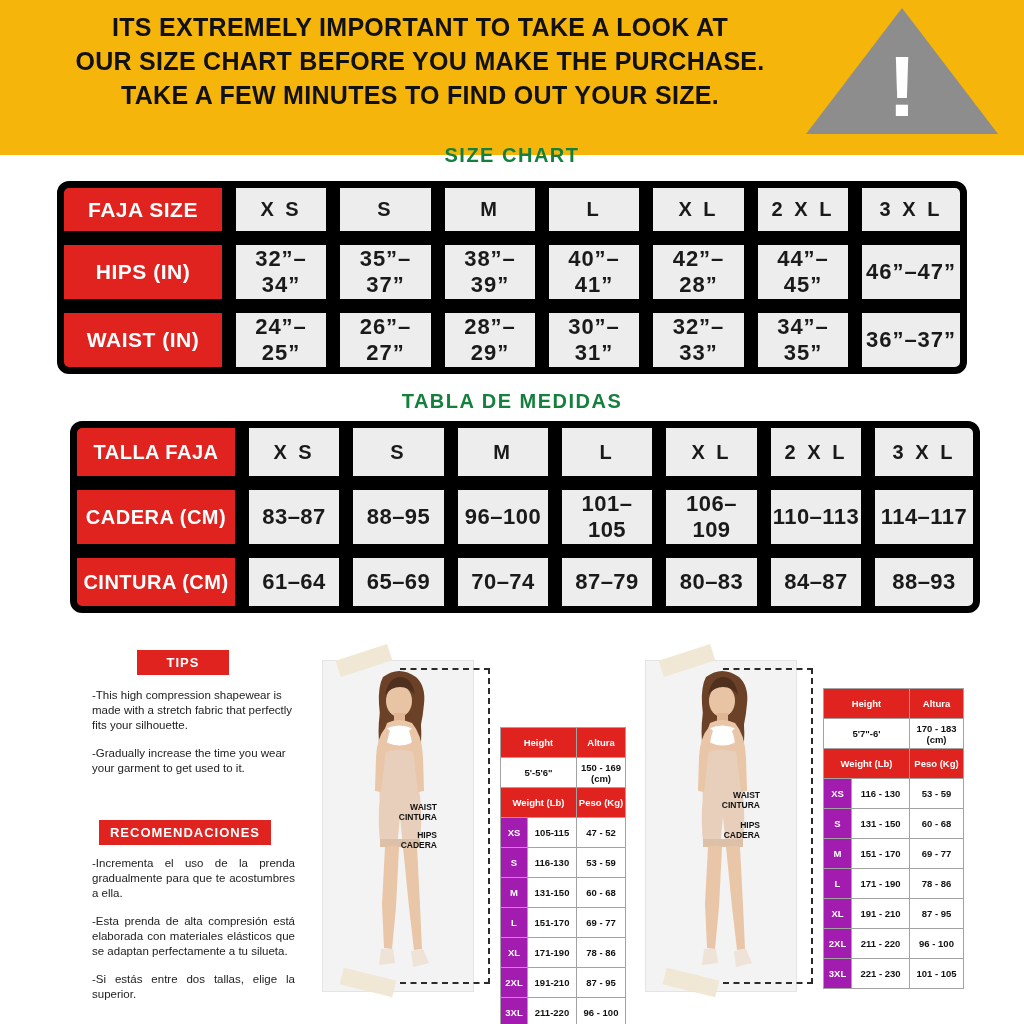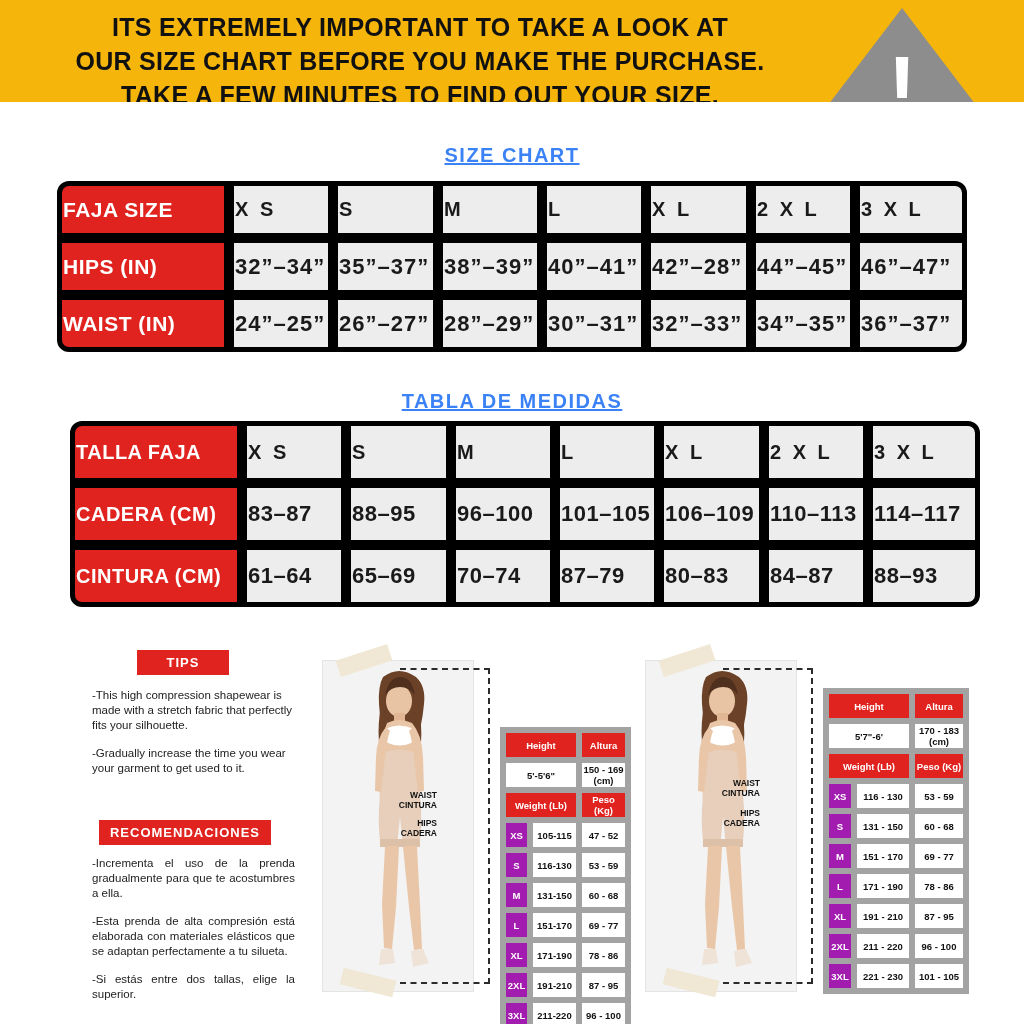--- a/index.html
+++ b/index.html
@@ -8,21 +8,21 @@
     width: 1024px; height: 1024px;
     background: #ffffff;
     font-family: "Liberation Sans", sans-serif;
     overflow: hidden;
   }
   .page { position: relative; width: 1024px; height: 1024px; }
 
   
   .banner {
     position: relative;
-    width: 1024px; height: 102px;
+    width: 1024px; height: 155px;
     background: #f5b50b;
     overflow: hidden;
   }
   .banner-text {
     position: absolute;
     left: 0; top: 10px; width: 840px;
     text-align: center;
     color: #111;
     font-weight: bold;
     font-size: 25px;
@@ -32,36 +32,35 @@
   .banner-text div { white-space: nowrap; }
   .warn-wrap {
     position: absolute; right: 24px; top: 6px;
     width: 196px; height: 130px;
   }
   .warn-wrap svg { display:block; }
 
   
   .section-title {
     text-align: center;
-    color: #3b82f6;
+    color: #15803d;
     font-weight: bold;
     font-size: 20px;
     letter-spacing: 1.5px;
-    text-decoration: underline;
   }
 
   
   .sizetable {
     border-collapse: separate;
     border-spacing: 0;
     table-layout: fixed;
   }
   .sizetable td {
-    border: 5px solid #000000;
-    text-align: left;
+    border: 7px solid #000000;
+    text-align: center;
     vertical-align: middle;
     font-weight: bold;
     color: #1a1a1a;
     background: #ededed;
   }
   .sizetable td.label {
     background: #e0231f;
     color: #ffffff;
   }
   .sizetable tr:first-child td:first-child { border-top-left-radius: 12px; }
@@ -112,31 +111,32 @@
     border: 2px dashed #2b2b2b;
     border-left: none;
   }
   .callout {
     position: absolute;
     font-size: 8.5px;
     font-weight: bold;
     line-height: 10px;
     color: #111;
     text-align: right;
+    margin-top: 12px;
   }
 
   
   .minitable {
     position: absolute;
     border-collapse: collapse;
     table-layout: fixed;
     background: #fff;
   }
   .minitable td {
-    border: 6px solid #a3a3a3;
+    border: 1px solid #a3a3a3;
     font-size: 9.5px;
     font-weight: bold;
     text-align: center;
     color: #111;
     padding: 0;
     height: 30px;
   }
   .minitable td.head {
     background: #e0231f;
     color: #ffffff;

